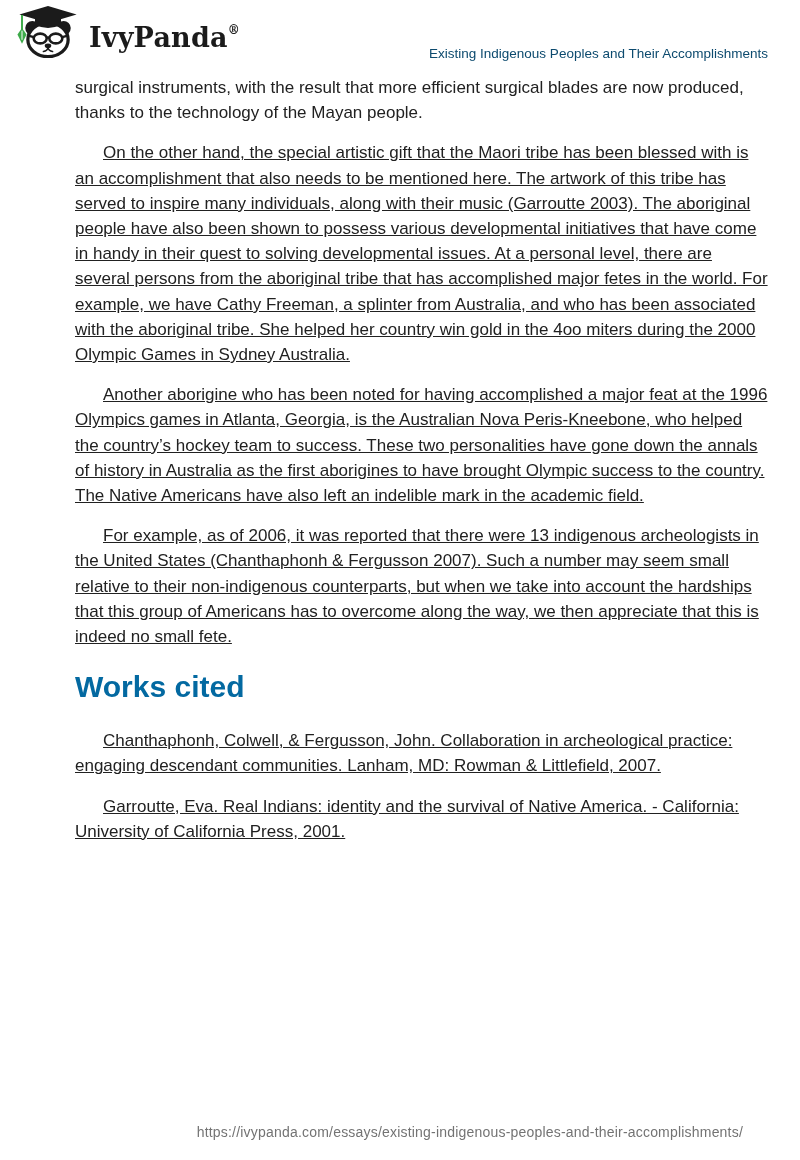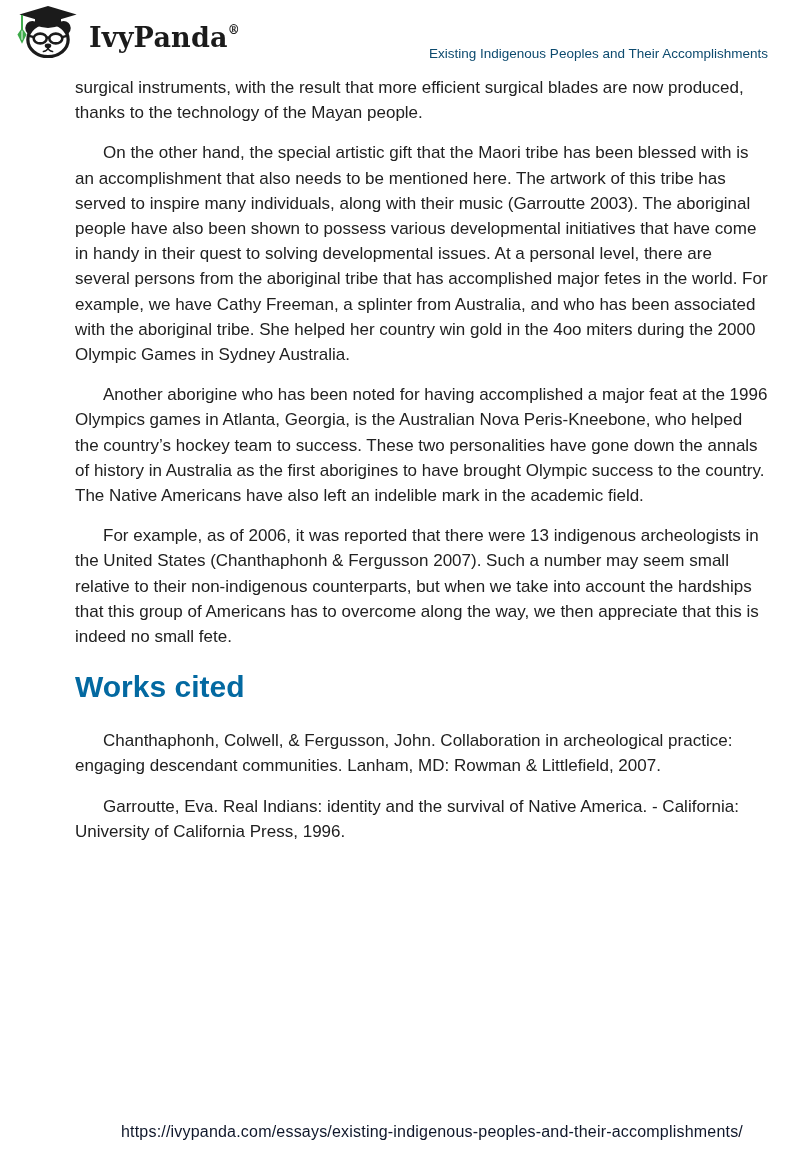--- a/index.html
+++ b/index.html
@@ -58,39 +58,39 @@
     margin: 13px 75px 0 75px;
     width: 694px;
   }
   .para {
     font-size: 17px;
     line-height: 25.2px;
     color: #212121;
     margin: 0 0 15px 0;
     text-align: left;
   }
-  .para.indent { text-indent: 28px; }
+  .para.indent { text-indent: 28px; text-decoration: underline; }
   .works-cited {
     font-family: "Liberation Sans", "DejaVu Sans", sans-serif;
     font-weight: bold;
     font-size: 30px;
     line-height: 34px;
     color: #0369a1;
     margin: 21px 0 24px 0;
   }
 
   
   .page-footer {
     position: absolute;
     right: 57px;
     bottom: 19px;
   }
   .footer-url {
-    font-size: 16px;
-    color: #0f172a;
+    font-size: 14px;
+    color: #737373;
     letter-spacing: 0.2px;
     white-space: nowrap;
   }
 </style>
 </head>
 <body>
 
 <div class="page">
 
   <header class="site-header">
@@ -127,20 +127,20 @@
 
   <main class="content">
     <p class="para">surgical instruments, with the result that more efficient surgical blades are now produced, thanks to the technology of the Mayan people.</p>
     <p class="para indent">On the other hand, the special artistic gift that the Maori tribe has been blessed with is an accomplishment that also needs to be mentioned here. The artwork of this tribe has served to inspire many individuals, along with their music (Garroutte 2003). The aboriginal people have also been shown to possess various developmental initiatives that have come in handy in their quest to solving developmental issues. At a personal level, there are several persons from the aboriginal tribe that has accomplished major fetes in the world. For example, we have Cathy Freeman, a splinter from Australia, and who has been associated with the aboriginal tribe. She helped her country win gold in the 4oo miters during the 2000 Olympic Games in Sydney Australia.</p>
     <p class="para indent">Another aborigine who has been noted for having accomplished a major feat at the 1996 Olympics games in Atlanta, Georgia, is the Australian Nova Peris-Kneebone, who helped the country’s hockey team to success. These two personalities have gone down the annals of history in Australia as the first aborigines to have brought Olympic success to the country. The Native Americans have also left an indelible mark in the academic field.</p>
     <p class="para indent">For example, as of 2006, it was reported that there were 13 indigenous archeologists in the United States (Chanthaphonh &amp; Fergusson 2007). Such a number may seem small relative to their non-indigenous counterparts, but when we take into account the hardships that this group of Americans has to overcome along the way, we then appreciate that this is indeed no small fete.</p>
 
     <h2 class="works-cited">Works cited</h2>
 
     <p class="para indent">Chanthaphonh, Colwell, &amp; Fergusson, John. Collaboration in archeological practice: engaging descendant communities. Lanham, MD: Rowman &amp; Littlefield, 2007.</p>
-    <p class="para indent">Garroutte, Eva. Real Indians: identity and the survival of Native America. - California: University of California Press, 1996.</p>
+    <p class="para indent">Garroutte, Eva. Real Indians: identity and the survival of Native America. - California: University of California Press, 2001.</p>
   </main>
 
   <footer class="page-footer">
     <span class="footer-url">https://ivypanda.com/essays/existing-indigenous-peoples-and-their-accomplishments/</span>
   </footer>
 
 </div>
 
 </body></html>

